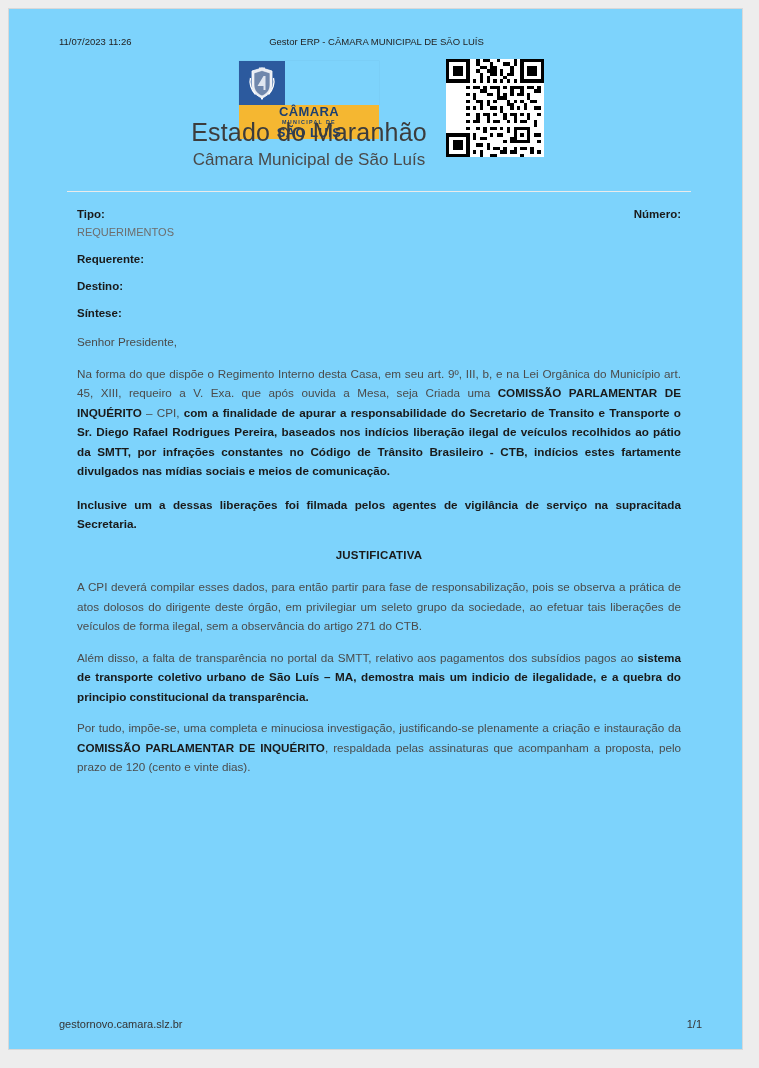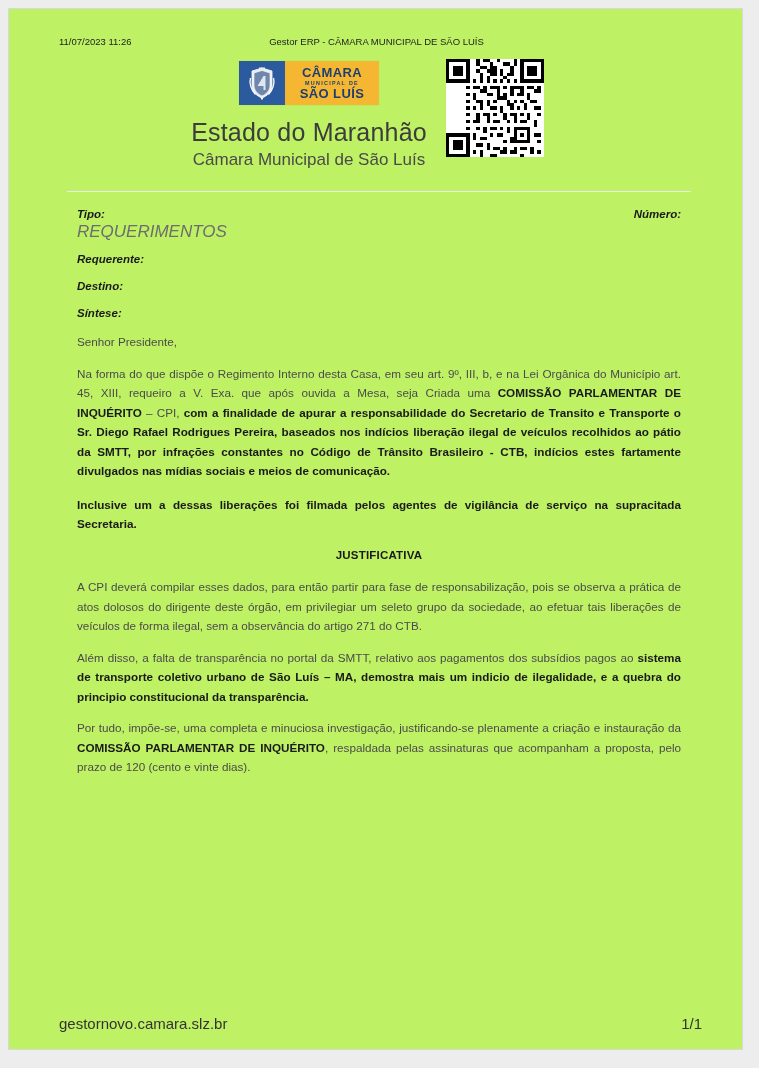--- a/index.html
+++ b/index.html
@@ -16,21 +16,21 @@
     overflow: hidden;
   }
 
   
   .page-sheet {
     position: absolute;
     left: 8px;
     top: 8px;
     width: 735px;
     height: 1042px;
-    background: #bef264;
+    background: #7dd3fc;
     border: 1px solid #d8d8d8;
     box-sizing: border-box;
     overflow: hidden;
   }
 
   
   .print-header {
     position: absolute;
     top: 26px;
     left: 0;
@@ -71,20 +71,21 @@
   }
 
   .logo-block {
     position: absolute;
     left: 180px;
     top: 10px;
     width: 140px;
     height: 44px;
     display: flex;
     box-shadow: 0 0 0 0.5px rgba(0,0,0,0.04);
+    flex-direction: column;
   }
   .logo-crest-panel {
     width: 46px;
     height: 44px;
     background: #2c5a9e;
     position: relative;
     flex: none;
   }
   .crest {
     position: absolute;
@@ -166,30 +167,29 @@
     padding: 0 18px 0 18px;
   }
   .meta-row {
     position: relative;
     margin-bottom: 10px;
   }
   .meta-line {
     display: flex;
     justify-content: space-between;
     align-items: baseline;
-    font-style: italic;
   }
   .meta-label {
     font-size: 11.5px;
     font-weight: bold;
     color: #1a1a1a;
     line-height: 17px;
   }
   .meta-value {
-    font-size: 17px;
+    font-size: 11px;
     font-weight: 400;
     color: #6d6d6d;
     line-height: 18px;
   }
   .meta-value.right { text-align: right; }
   .meta-label.right { text-align: left; }
 
   
   .body-text {
     margin-top: 4px;
@@ -223,21 +223,21 @@
     letter-spacing: 0.2px;
   }
 
   
   .print-footer {
     position: absolute;
     left: 0;
     bottom: 18px;
     width: 735px;
     height: 14px;
-    font-size: 15px;
+    font-size: 11px;
     color: #333;
     line-height: 14px;
   }
   .print-footer .pf-left {
     position: absolute;
     left: 50px;
     top: 0;
   }
   .print-footer .pf-right {
     position: absolute;

